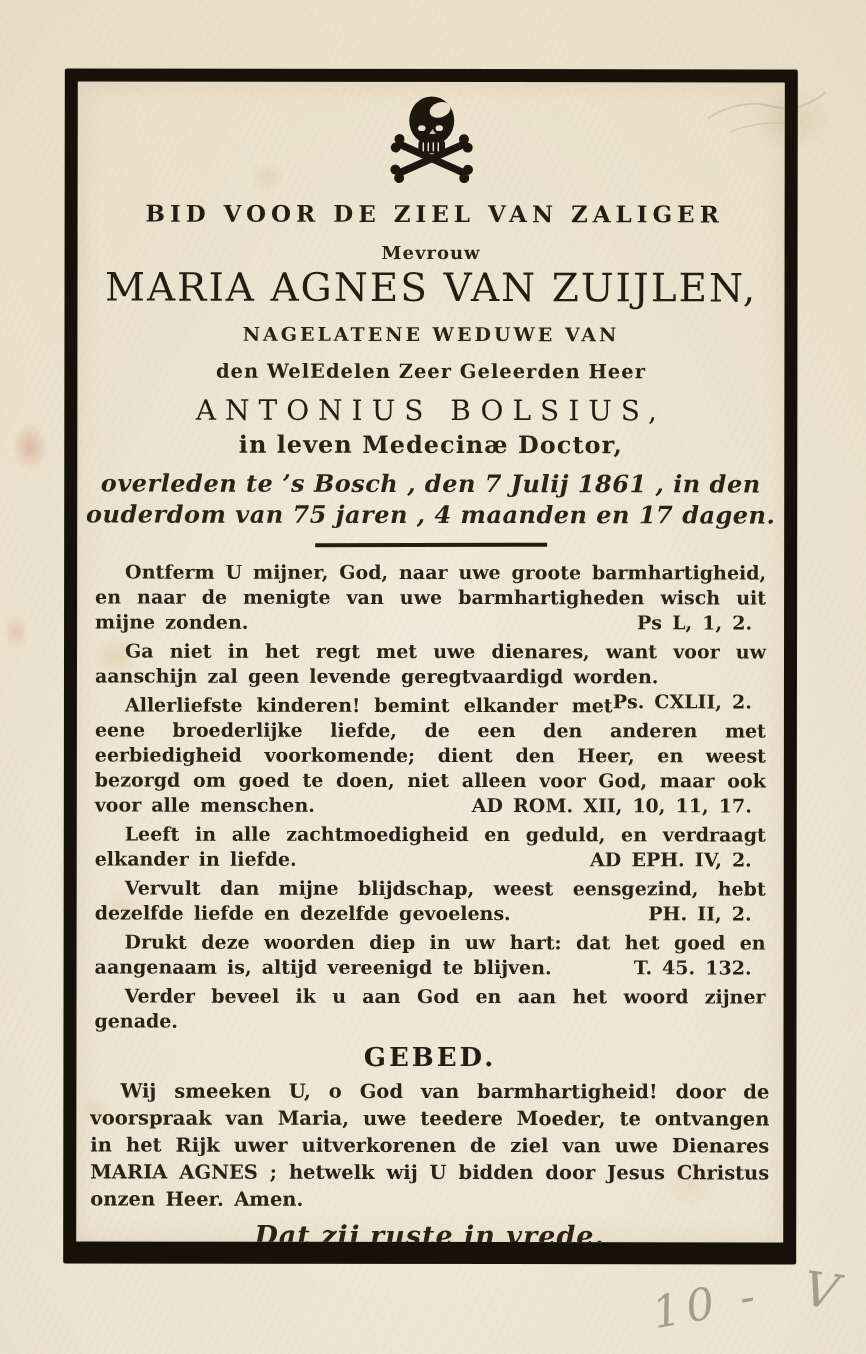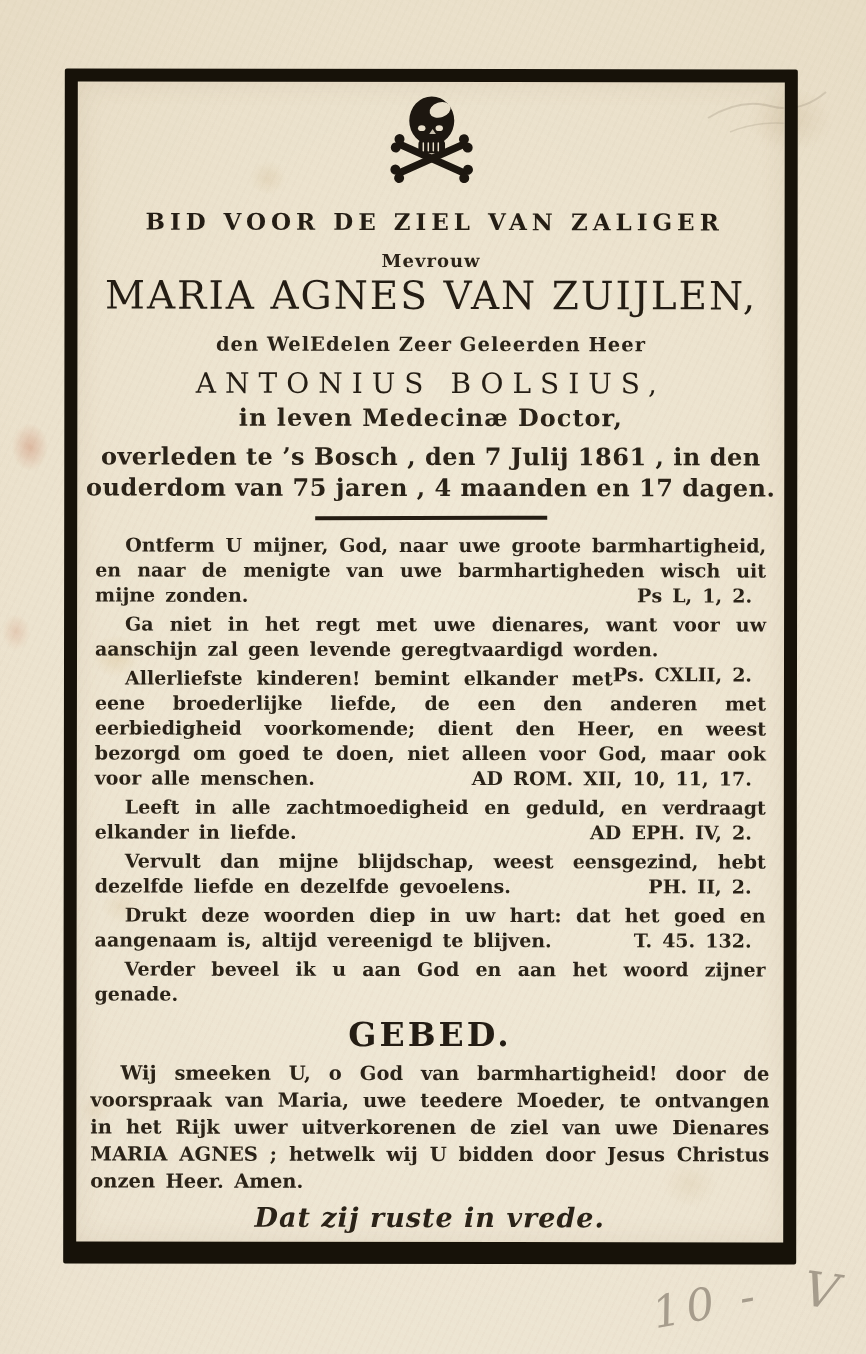--- a/index.html
+++ b/index.html
@@ -33,36 +33,36 @@
     position:absolute;left:64px;top:69px;width:733px;height:1195px;
     box-sizing:border-box;border:13px solid #171209;border-bottom-width:22px;
     border-radius:2px;transform:rotate(.08deg);
     box-shadow:inset 0 0 0 1px rgba(231,220,197,.9), inset 0 0 26px rgba(140,110,70,.12);
   }
   .content{
     position:absolute;inset:0;overflow:hidden;color:#2b2318;text-align:center;
   }
   
   .skull-wrap{margin-top:10px;height:94px;}
-  .invocation{margin-top:22px;font-size:23px;font-weight:700;letter-spacing:5px;color:#241d14;padding-left:7px;}
+  .invocation{margin-top:14px;font-size:23px;font-weight:700;letter-spacing:5px;color:#241d14;padding-left:7px;}
   .salutation{margin-top:15px;font-size:18px;font-weight:700;letter-spacing:1px;}
   .deceased-name{margin-top:2px;font-size:39px;font-weight:400;letter-spacing:2px;color:#241d14;white-space:nowrap;}
   .widow-line{margin-top:13px;font-size:19px;font-weight:700;letter-spacing:3px;}
   .honorific{margin-top:15px;font-size:19.5px;font-weight:700;letter-spacing:1px;}
   .husband-name{margin-top:11px;font-size:28px;font-weight:400;letter-spacing:9px;color:#241d14;white-space:nowrap;}
   .husband-title{margin-top:3px;font-size:24px;font-weight:700;letter-spacing:1px;}
-  .death-lines{margin-top:9px;font-weight:700;font-size:24px;line-height:31px;letter-spacing:.5px;}
+  .death-lines{margin-top:9px;font-style:italic;font-weight:700;font-size:24px;line-height:31px;letter-spacing:.5px;}
   .divider{width:232px;height:3.5px;background:#241c12;margin:13px auto 0;transform:rotate(-.2deg);}
   
   .verses{margin-top:13px;padding:0 14px;text-align:justify;}
   .verse{margin:4px;text-indent:30px;font-size:19px;font-weight:700;line-height:25px;word-spacing:3.5px;}
   .verse .cite{float:right;margin-right:14px;text-indent:0;white-space:nowrap;}
   .verse.cite-block .cite{float:none;display:block;text-align:right;margin-right:26px;}
   
-  .prayer-heading{margin-top:8px;font-size:33px;font-weight:700;letter-spacing:3px;color:#241d14;}
+  .prayer-heading{margin-top:8px;font-size:26px;font-weight:700;letter-spacing:3px;color:#241d14;}
   .prayer-text{margin:6px 0 0;padding:0 14px;text-align:justify;text-indent:30px;
     font-size:19.5px;font-weight:700;line-height:27px;word-spacing:3.5px;}
   .closing-line{margin-top:7px;font-style:italic;font-weight:700;font-size:27px;letter-spacing:1px;}
   
   .pencil{position:absolute;color:#958b7c;font-style:italic;opacity:.8;}
   .pencil-price{left:652px;top:1278px;font-size:44px;transform:rotate(-10deg);letter-spacing:6px;}
   .pencil-check{left:804px;top:1262px;font-size:48px;transform:rotate(8deg);}
   .scuff{position:absolute;left:700px;top:80px;opacity:.35;}
 </style>
 </head>
@@ -108,20 +108,21 @@
           <rect x="55" y="60" width="1.8" height="11" rx=".9"></rect>
           <rect x="61" y="60" width="1.8" height="11" rx=".9"></rect>
           <rect x="67" y="60" width="1.8" height="11" rx=".9"></rect>
         </g>
       </svg>
     </div>
 
     <div class="invocation">BID VOOR DE ZIEL VAN ZALIGER</div>
     <div class="salutation">Mevrouw</div>
     <div class="deceased-name">MARIA AGNES VAN ZUIJLEN,</div>
+    <div class="widow-line">NAGELATENE WEDUWE VAN</div>
     <div class="honorific">den WelEdelen Zeer Geleerden Heer</div>
     <div class="husband-name">ANTONIUS BOLSIUS,</div>
     <div class="husband-title">in leven Medecinæ Doctor,</div>
 
     <div class="death-lines">
       <div>overleden te ’s Bosch , den 7 Julij 1861 , in den</div>
       <div>ouderdom van 75 jaren , 4 maanden en 17 dagen.</div>
     </div>
 
     <div class="divider"></div>

